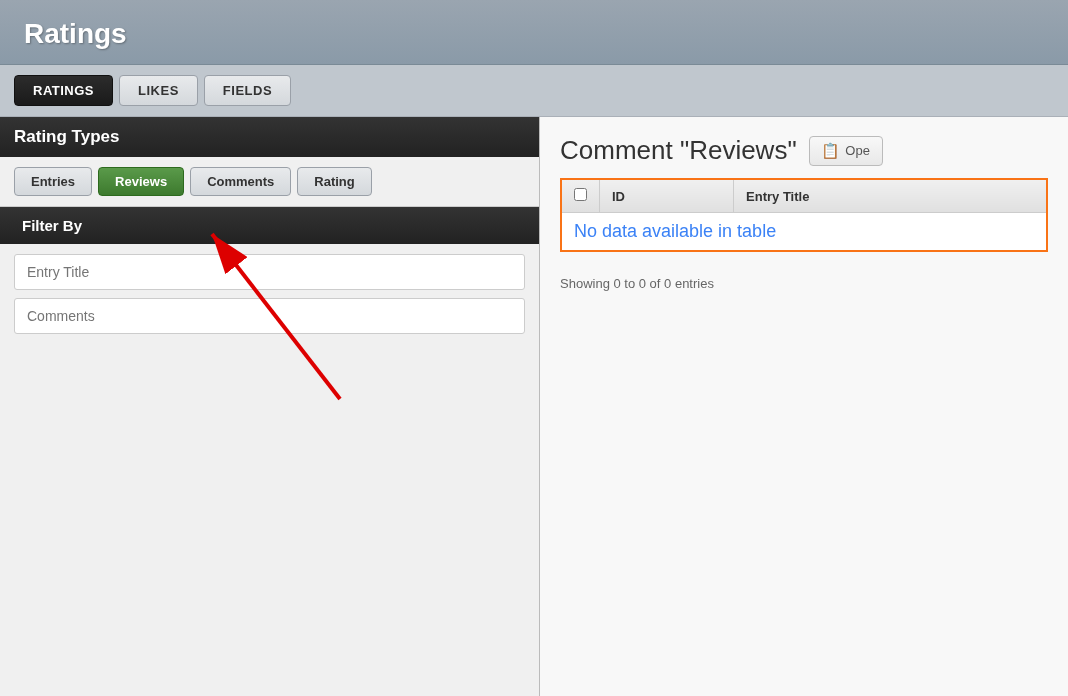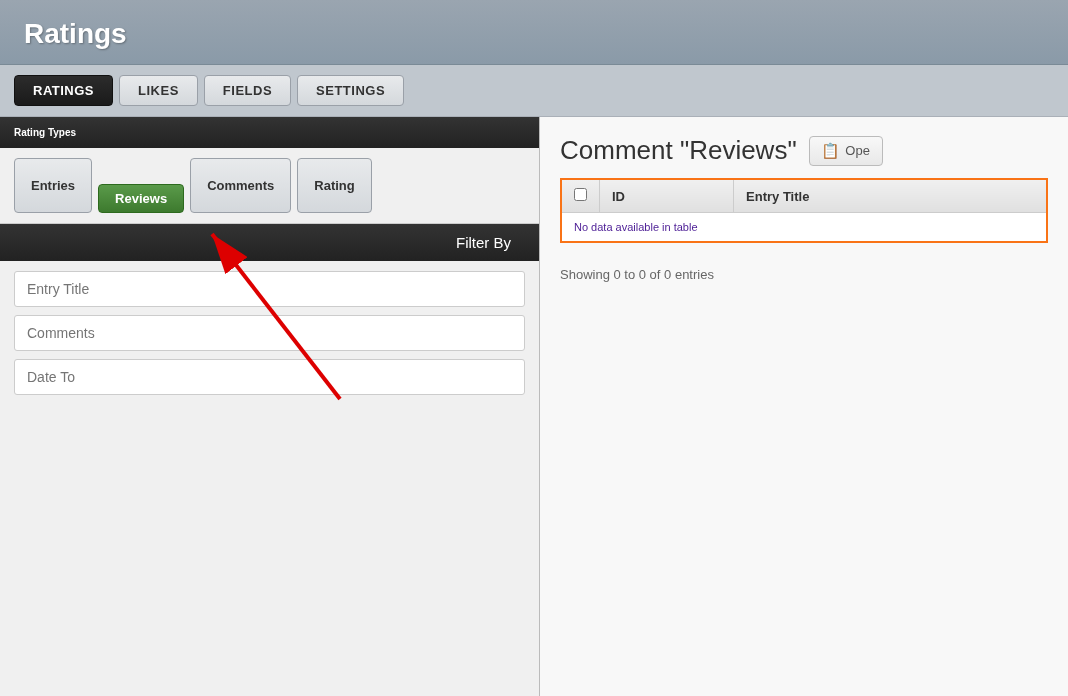--- a/index.html
+++ b/index.html
@@ -63,21 +63,21 @@
       background: #f0f0f0;
       border-right: 1px solid #bbb;
       display: flex;
       flex-direction: column;
     }
 
     .panel-section-title {
       background: linear-gradient(to bottom, #333, #222);
       color: #fff;
       font-weight: bold;
-      font-size: 10px;
+      font-size: 17px;
       padding: 10px 14px;
     }
 
     
     .rating-types {
       display: flex;
       gap: 6px;
       padding: 10px 14px;
       background: #f0f0f0;
       border-bottom: 1px solid #ccc;
@@ -89,36 +89,34 @@
       background: linear-gradient(to bottom, #e8eaec, #d4d8dc);
       color: #333;
       font-size: 13px;
       font-weight: bold;
       cursor: pointer;
     }
     .rating-type-btn.active {
       background: linear-gradient(to bottom, #5a9a4a, #3d7a2e);
       color: #fff;
       border-color: #2d6a1e;
-      margin-top: 26px;
     }
 
     
     .filter-section {
       flex: 1;
       overflow-y: auto;
     }
 
     .filter-title {
       background: linear-gradient(to bottom, #333, #222);
       color: #fff;
-      font-weight: normal;
+      font-weight: bold;
       font-size: 15px;
-      padding: 10px 28px;
-      text-align: right;
+      padding: 10px 22px;
     }
 
     .filter-fields {
       padding: 10px 14px;
       display: flex;
       flex-direction: column;
       gap: 8px;
     }
 
     .filter-input {
@@ -179,22 +177,22 @@
       border: 1px solid #ccc;
       padding: 8px 12px;
       text-align: left;
       font-weight: bold;
       font-size: 13px;
       color: #333;
     }
     .data-table td {
       border: 1px solid #ddd;
       padding: 8px 12px;
-      font-size: 11px;
-      color: #4c1d95;
+      font-size: 18px;
+      color: #3b82f6;
     }
     .data-table .checkbox-col {
       width: 30px;
       text-align: center;
     }
 
     .table-info {
       font-size: 13px;
       color: #666;
       margin-top: 12px;
@@ -219,21 +217,20 @@
 <body>
 
 <div class="page-header">
   <h1>Ratings</h1>
 </div>
 
 <div class="tab-bar">
   <button class="tab-btn active">RATINGS</button>
   <button class="tab-btn">LIKES</button>
   <button class="tab-btn">FIELDS</button>
-  <button class="tab-btn">SETTINGS</button>
 </div>
 
 <div class="main-layout">
 
   <div class="left-panel annotation-container">
 
     <svg class="red-arrow-svg" viewBox="0 0 540 300">
 
       <defs>
         <marker id="arrowhead" markerWidth="10" markerHeight="7" refX="10" refY="3.5" orient="auto">
@@ -250,21 +247,20 @@
       <button class="rating-type-btn active">Reviews</button>
       <button class="rating-type-btn">Comments</button>
       <button class="rating-type-btn">Rating</button>
     </div>
 
     <div class="filter-section">
       <div class="filter-title">Filter By</div>
       <div class="filter-fields">
         <input class="filter-input" type="text" placeholder="Entry Title" style="">
         <input class="filter-input" type="text" placeholder="Comments" style="">
-        <input class="filter-input" type="text" placeholder="Date To" style="">
       </div>
     </div>
   </div>
 
   <div class="right-panel">
     <div class="right-header">
       <h2 class="right-title">Comment "Reviews"</h2>
       <button class="open-btn">
         <span style="font-size:15px;">📋</span>
         <span>Ope</span>

